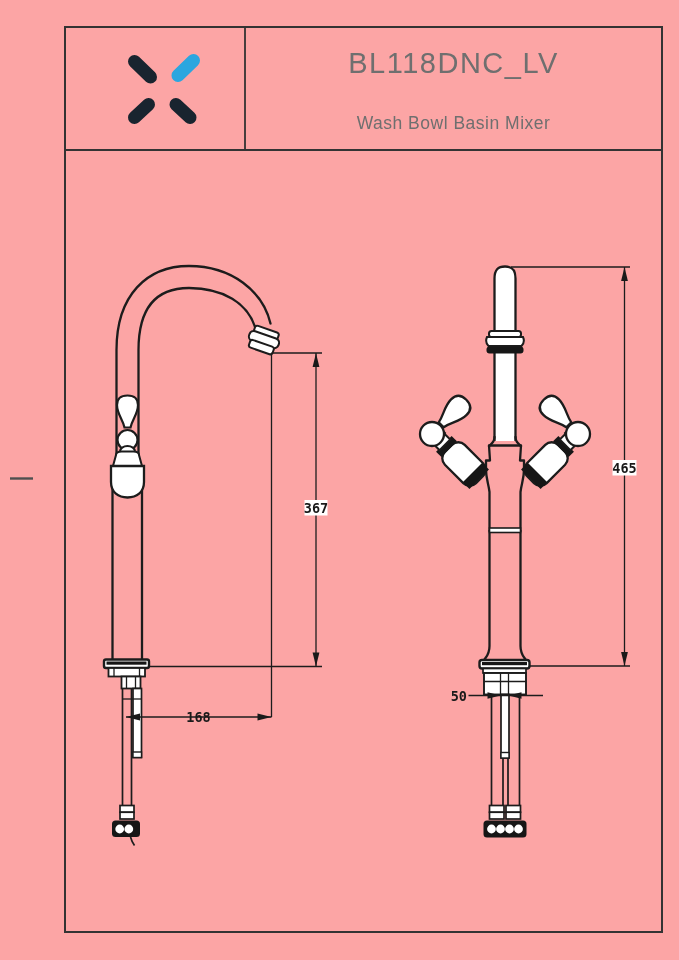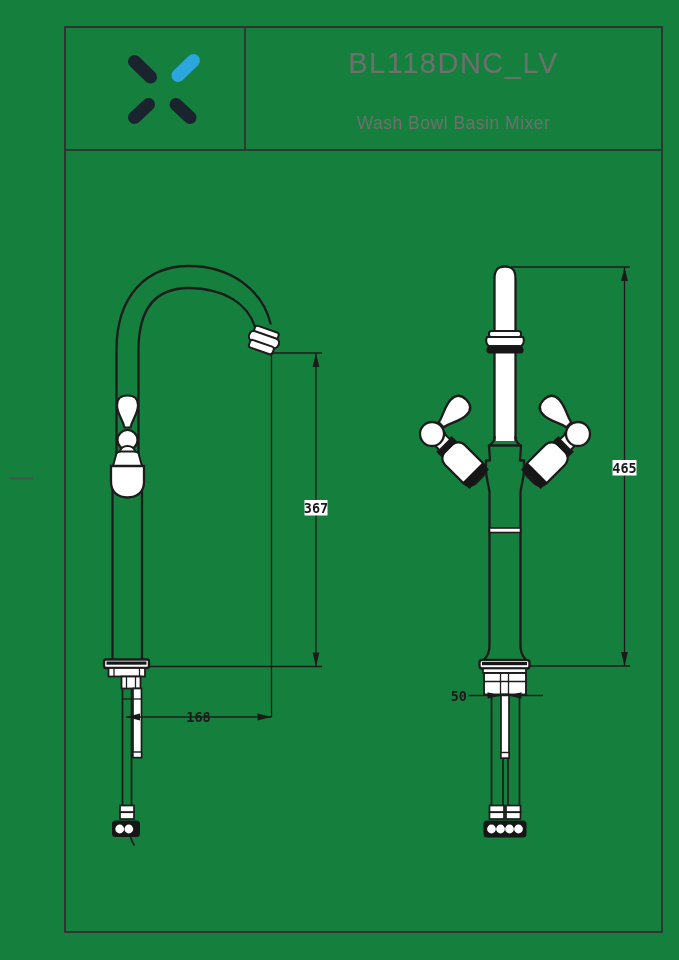--- a/index.html
+++ b/index.html
@@ -1,16 +1,16 @@
 <!DOCTYPE html>
 <html><head>
 <meta charset="utf-8">
 <style>
   html,body{margin:0;padding:0;background:#ffffff;}
-  .sheet{position:relative;width:679px;height:960px;background:#15803d;overflow:hidden;
+  .sheet{position:relative;width:679px;height:960px;background:#fca5a5;overflow:hidden;
          font-family:"Liberation Sans", sans-serif;text-decoration:underline;}
   svg{position:absolute;left:0;top:0;}
   .outline{fill:none;stroke:#1c1c1c;stroke-width:2.3;stroke-linejoin:round;stroke-linecap:round;}
   .outline-thin{fill:none;stroke:#1c1c1c;stroke-width:1.7;stroke-linejoin:round;}
   .white{fill:#ffffff;stroke:#1c1c1c;}
   .dark{fill:#161616;stroke:none;}
   .dim{stroke:#1c1c1c;stroke-width:1.3;fill:none;}
   .dimtxt{font-family:"DejaVu Sans Mono", monospace;font-weight:bold;font-size:13.5px;fill:#1a1a1a;}
   .titletxt{fill:#6f6f6f;}
 </style>

